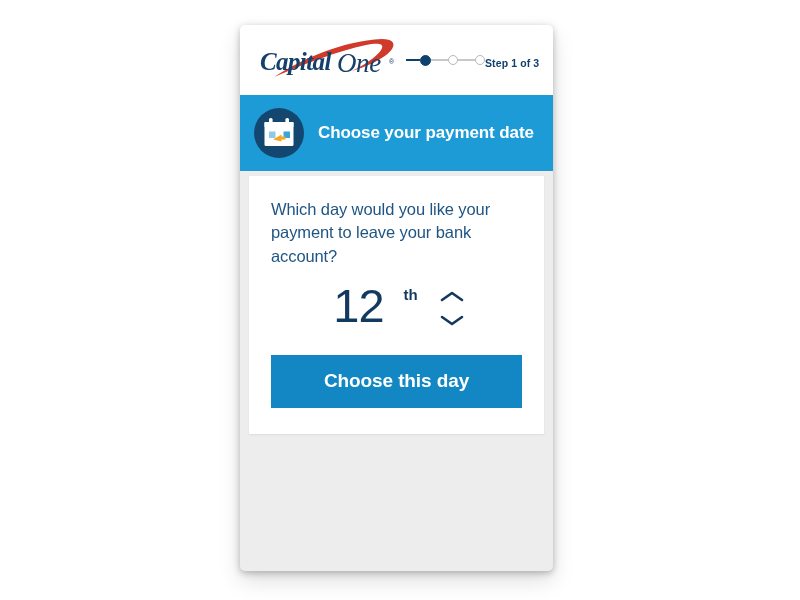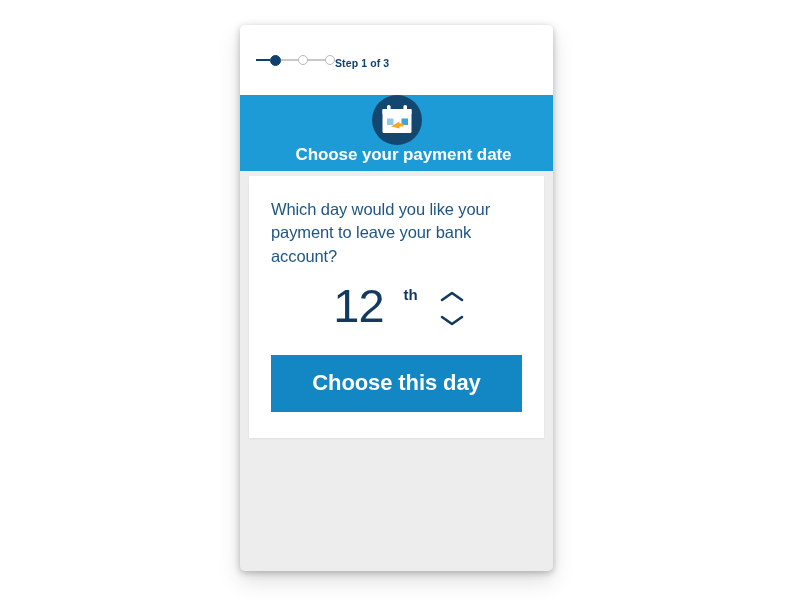--- a/index.html
+++ b/index.html
@@ -96,21 +96,20 @@
   }
 
   
   #section-header {
     height: 76px;
     background: #1d9bd7;
     display: flex;
     align-items: center;
     padding-left: 14px;
     box-sizing: border-box;
-    flex-direction: column;
   }
   #calendar-icon-wrap {
     width: 50px;
     height: 50px;
     flex: 0 0 auto;
     margin-right: 14px;
   }
   #section-title {
     color: #ffffff;
     font-size: 17px;
@@ -183,34 +182,44 @@
   }
 
   
   #choose-day-button {
     display: block;
     width: 100%;
     background: #1287c4;
     color: #ffffff;
     border: none;
     padding: 15px 0 16px 0;
-    font-size: 22px;
+    font-size: 19px;
     font-weight: bold;
     font-family: "Liberation Sans", sans-serif;
     letter-spacing: -0.1px;
     cursor: pointer;
   }
 </style>
 </head>
 <body>
 
 <div id="phone-frame">
 
   <div id="app-topbar">
 
+    <div id="brand-logo">
+      <svg width="150" height="54" viewBox="0 0 150 54" xmlns="http://www.w3.org/2000/svg">
+
+        <path d="M18 44 C 46 26, 86 8, 126 6 C 136 6, 140 10, 136 16 C 130 25, 112 33, 96 38 C 112 30, 124 21, 126 15 C 128 10, 120 10, 110 12 C 82 18, 48 31, 18 44 Z" fill="#d03a2a"></path>
+
+        <text x="4" y="37" font-family="'Liberation Serif', serif" font-size="25" font-weight="bold" font-style="italic" fill="#16406c" letter-spacing="-0.6">Capital</text>
+        <text x="81" y="39" font-family="'Liberation Serif', serif" font-size="27" font-style="italic" fill="#16406c" letter-spacing="-0.4">One</text>
+        <text x="133" y="31" font-family="'Liberation Sans', sans-serif" font-size="7" fill="#16406c">®</text>
+      </svg>
+    </div>
 
     <div id="step-indicator">
       <div id="step-dots">
         <span class="step-lead"></span>
         <span class="step-dot filled"></span>
         <span class="step-connector"></span>
         <span class="step-dot empty"></span>
         <span class="step-connector"></span>
         <span class="step-dot empty"></span>
       </div>

